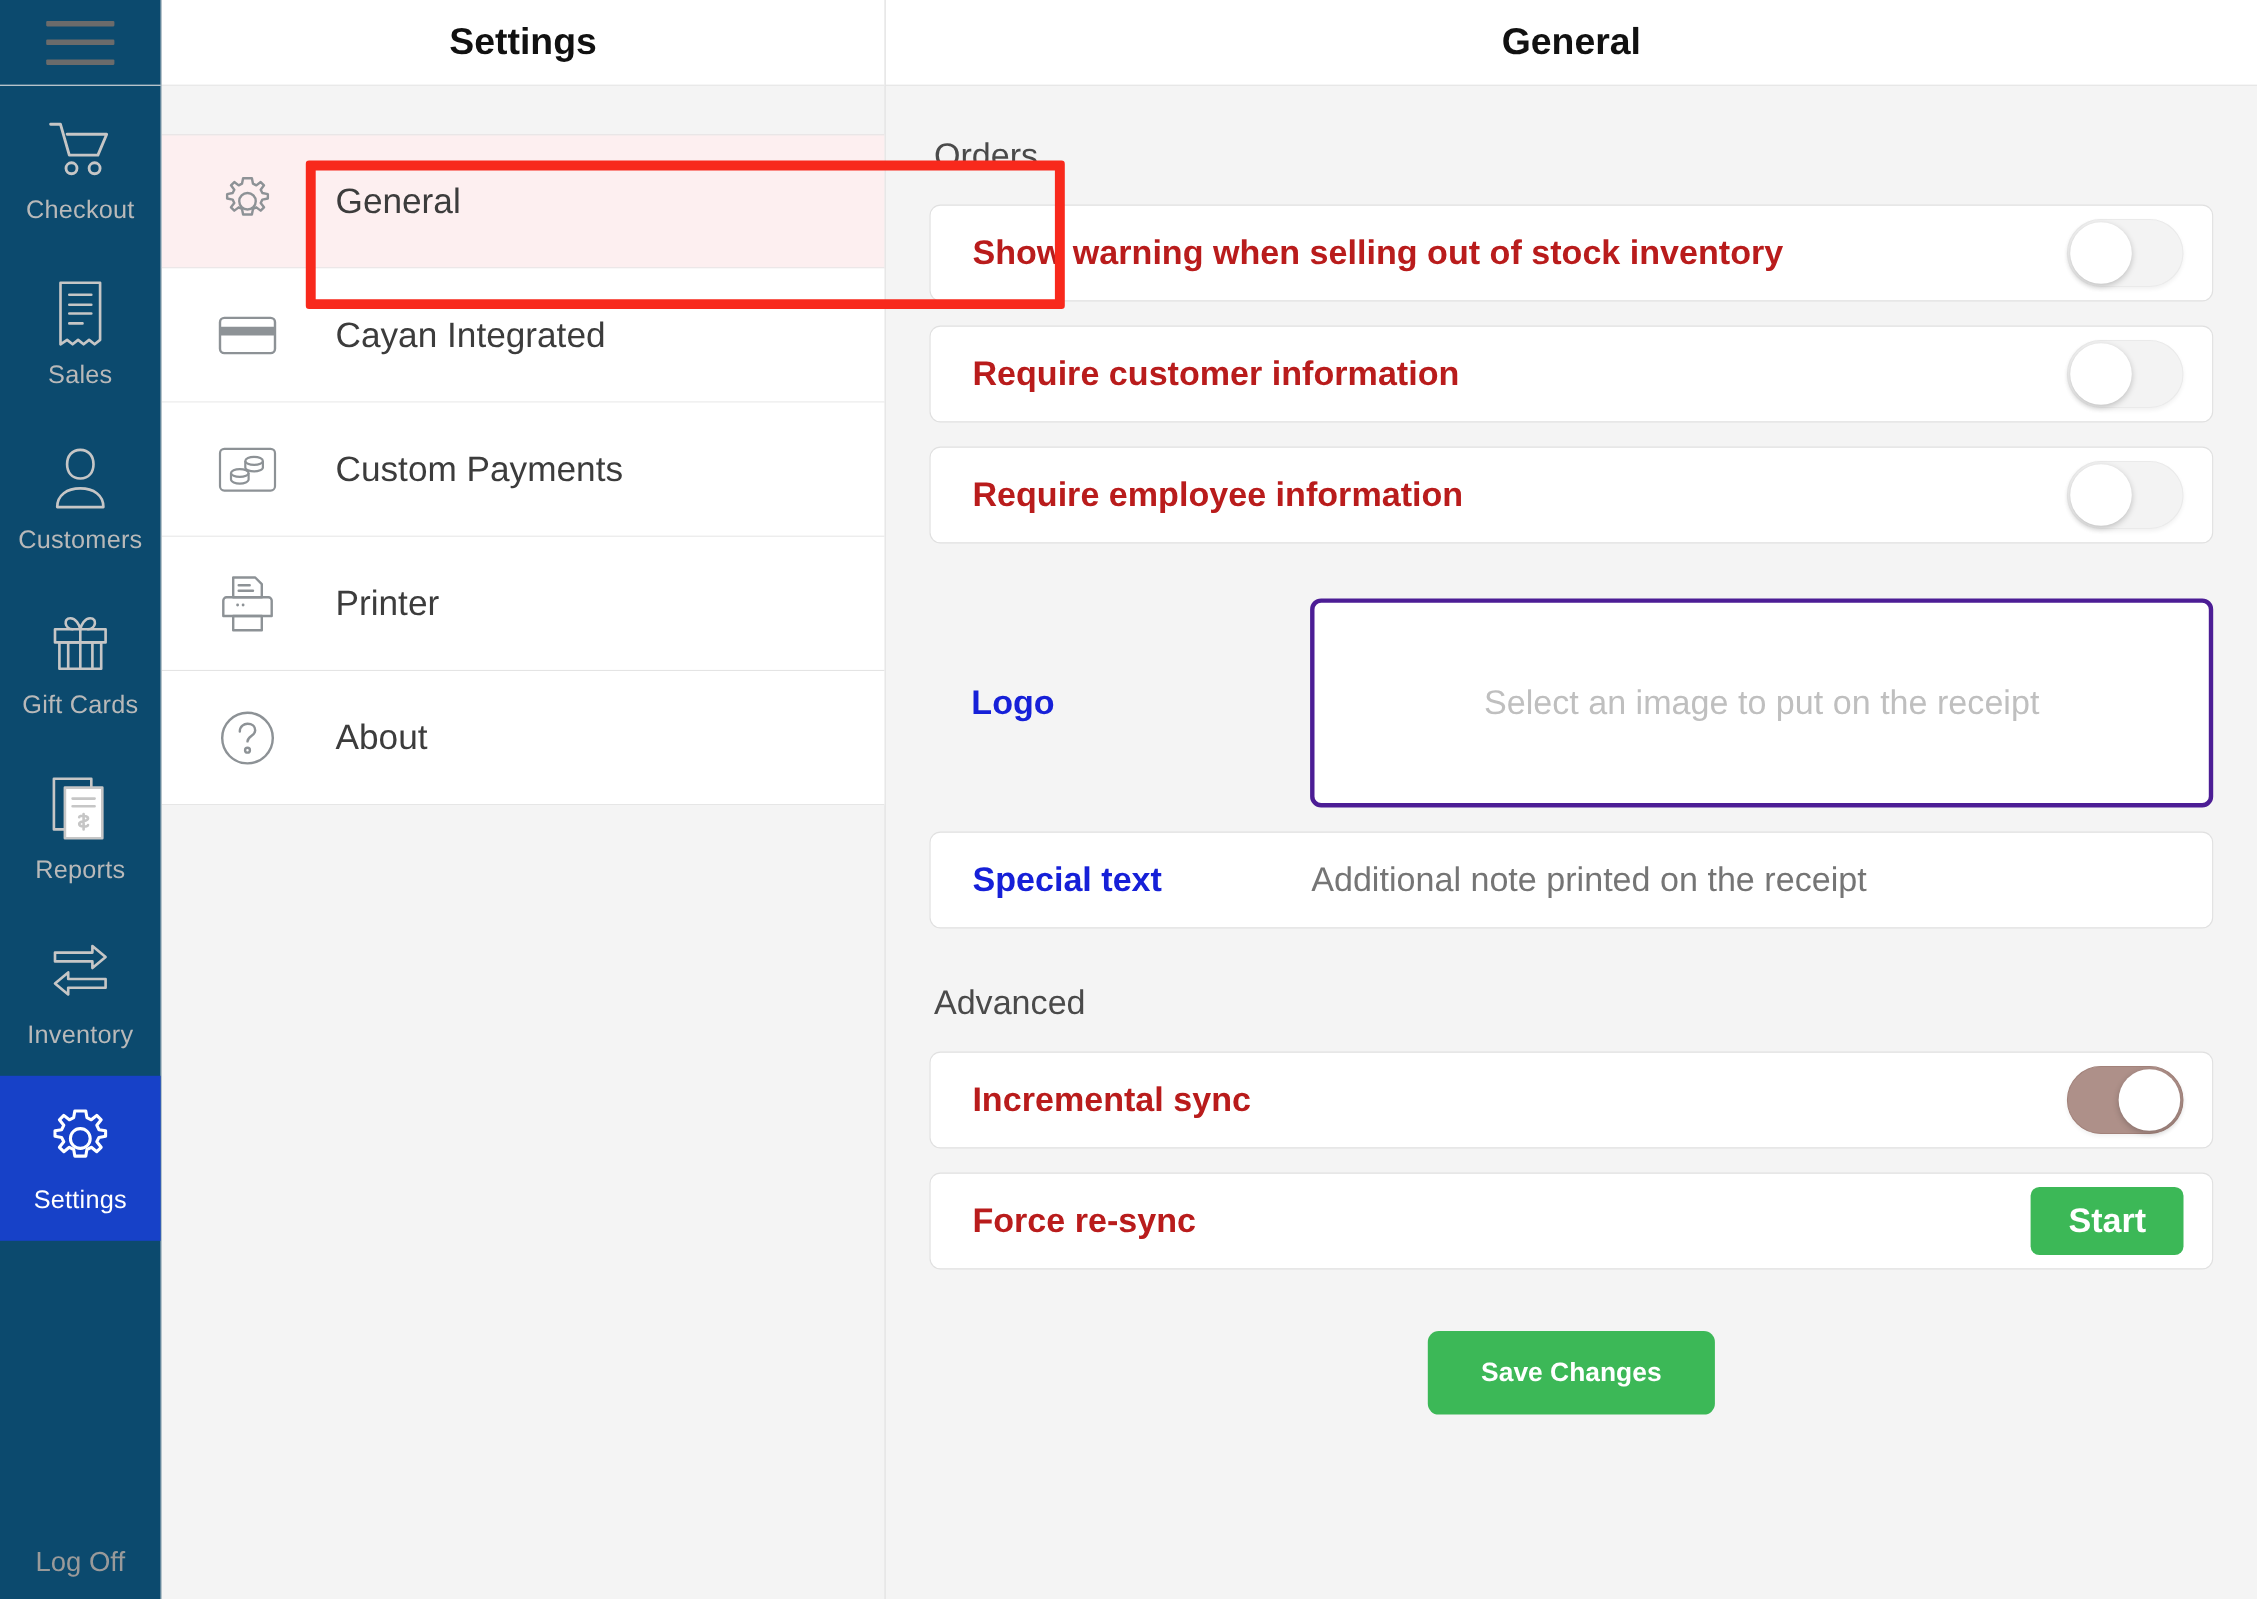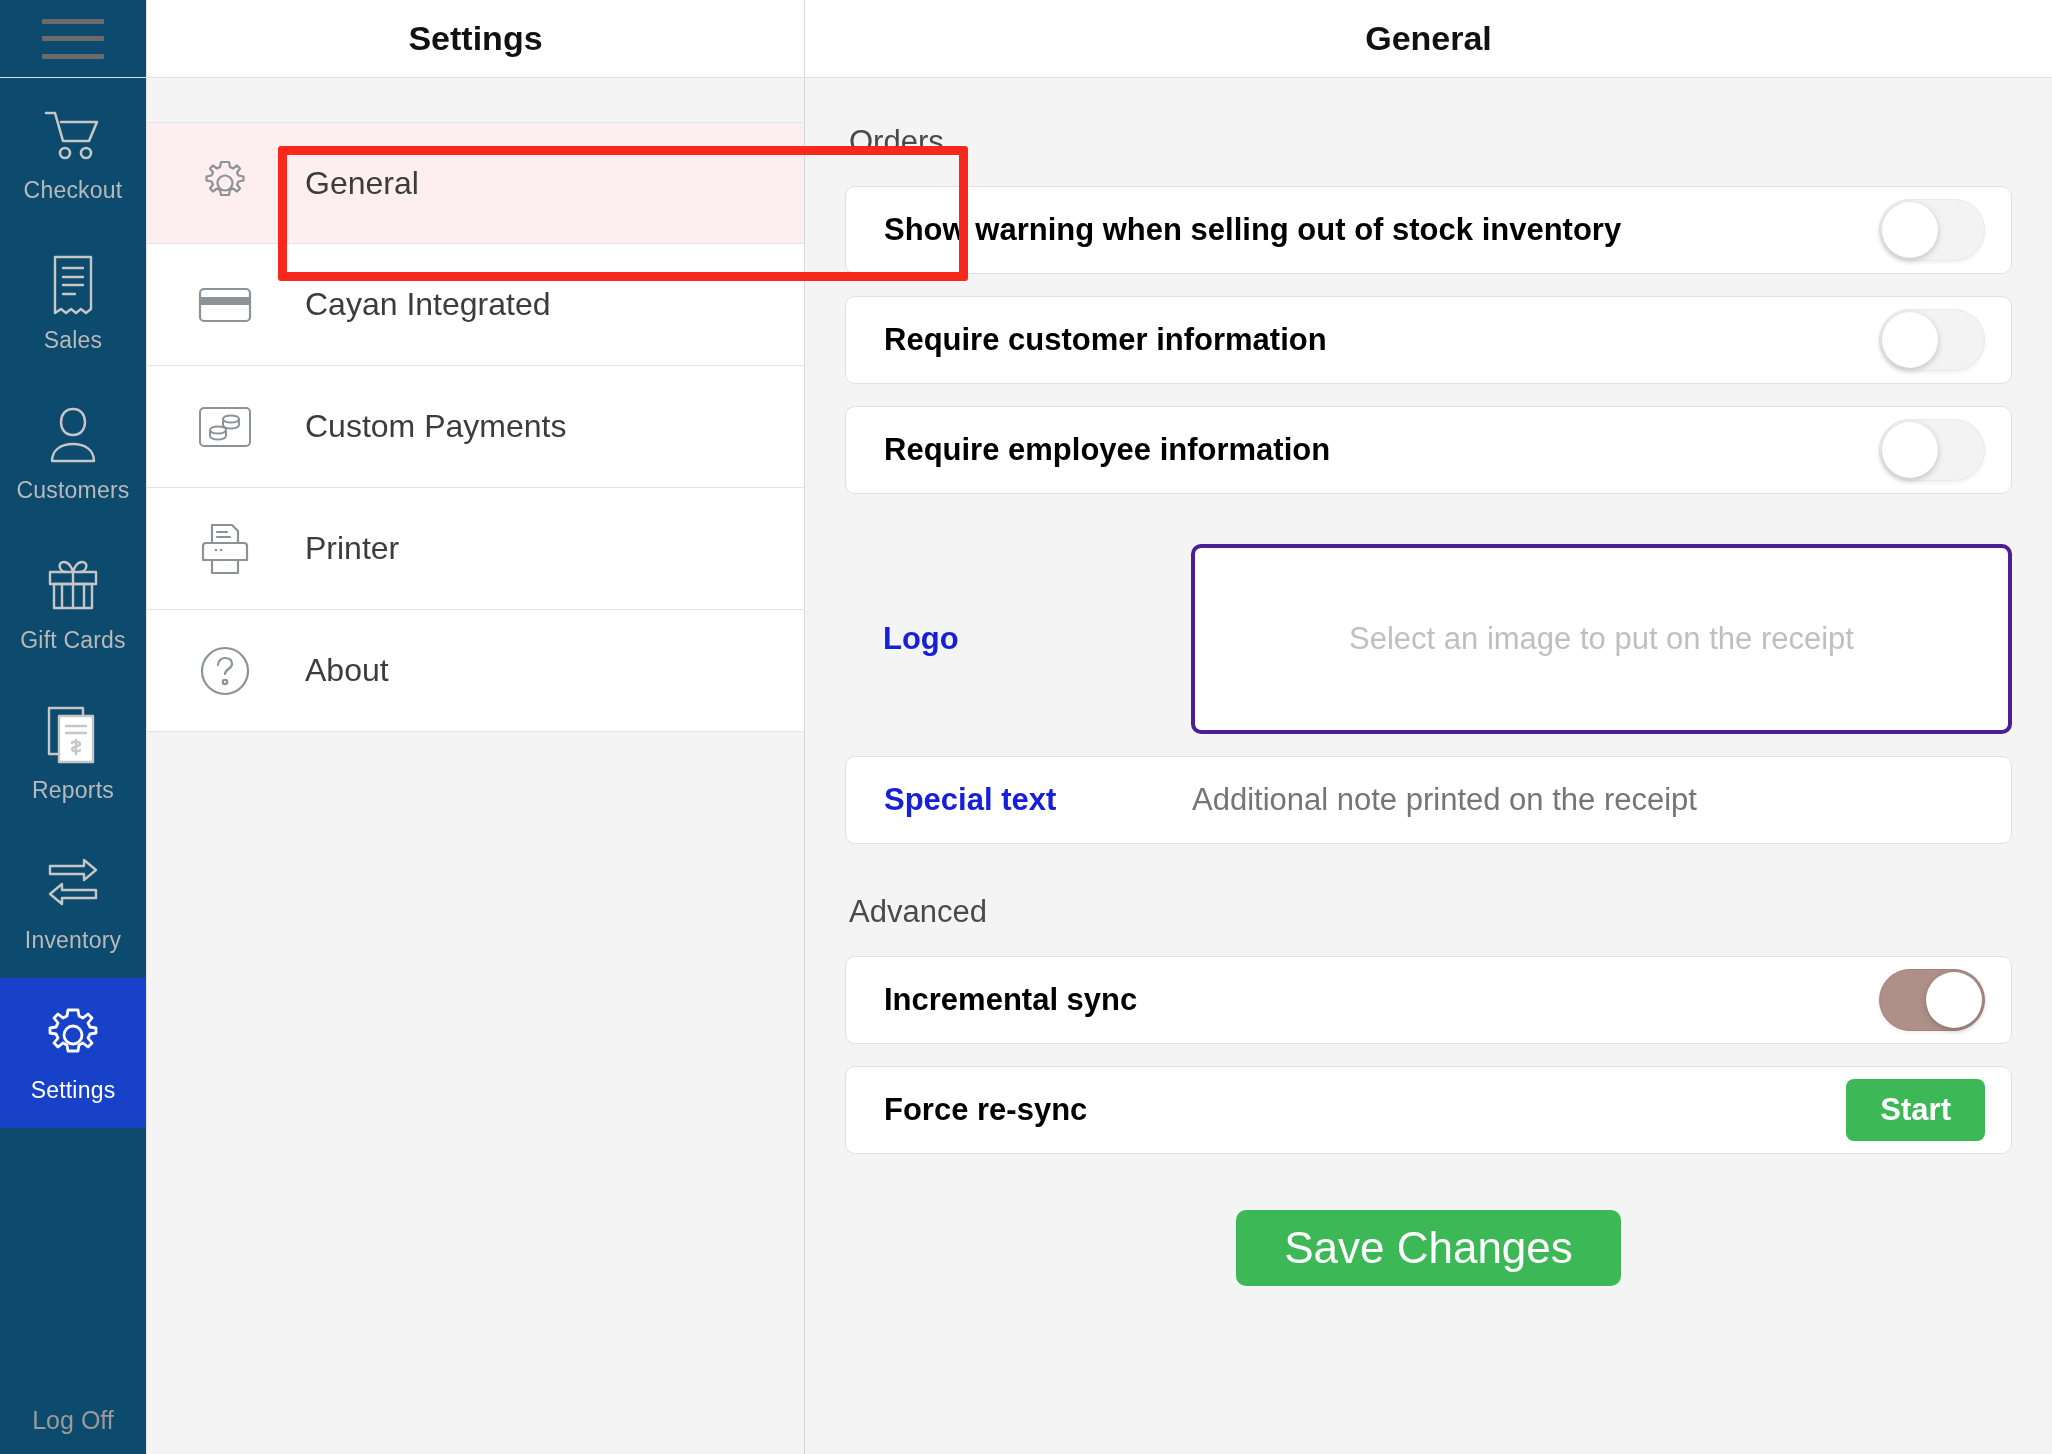--- a/index.html
+++ b/index.html
@@ -137,21 +137,21 @@
     border-radius: 10px;
     height: 88px;
     display: flex;
     align-items: center;
     padding: 0 26px 0 38px;
     margin-bottom: 22px;
   }
   .card:last-child { margin-bottom: 0; }
   .card-label {
     font-size: 31px;
-    color: #000000;
+    color: #b91c1c;
     font-weight: bold;
     white-space: nowrap;
   }
   .card .spacer { flex: 1; }
 
   
   .toggle {
     width: 106px; height: 62px;
     border-radius: 31px;
     background: #f3f3f3;
@@ -226,22 +226,22 @@
     font-family: "Liberation Sans", sans-serif;
   }
 
   .save-wrap {
     display: flex; justify-content: center;
     margin-top: 56px;
   }
   .btn-save {
     background: #3cb857;
     color: #ffffff;
-    font-size: 44px;
-    font-weight: normal;
+    font-size: 24px;
+    font-weight: bold;
     border: none;
     border-radius: 10px;
     padding: 5px 48px;
     height: 76px;
     cursor: pointer;
     font-family: "Liberation Sans", sans-serif;
   }
 </style>
 </head>
 <body>

